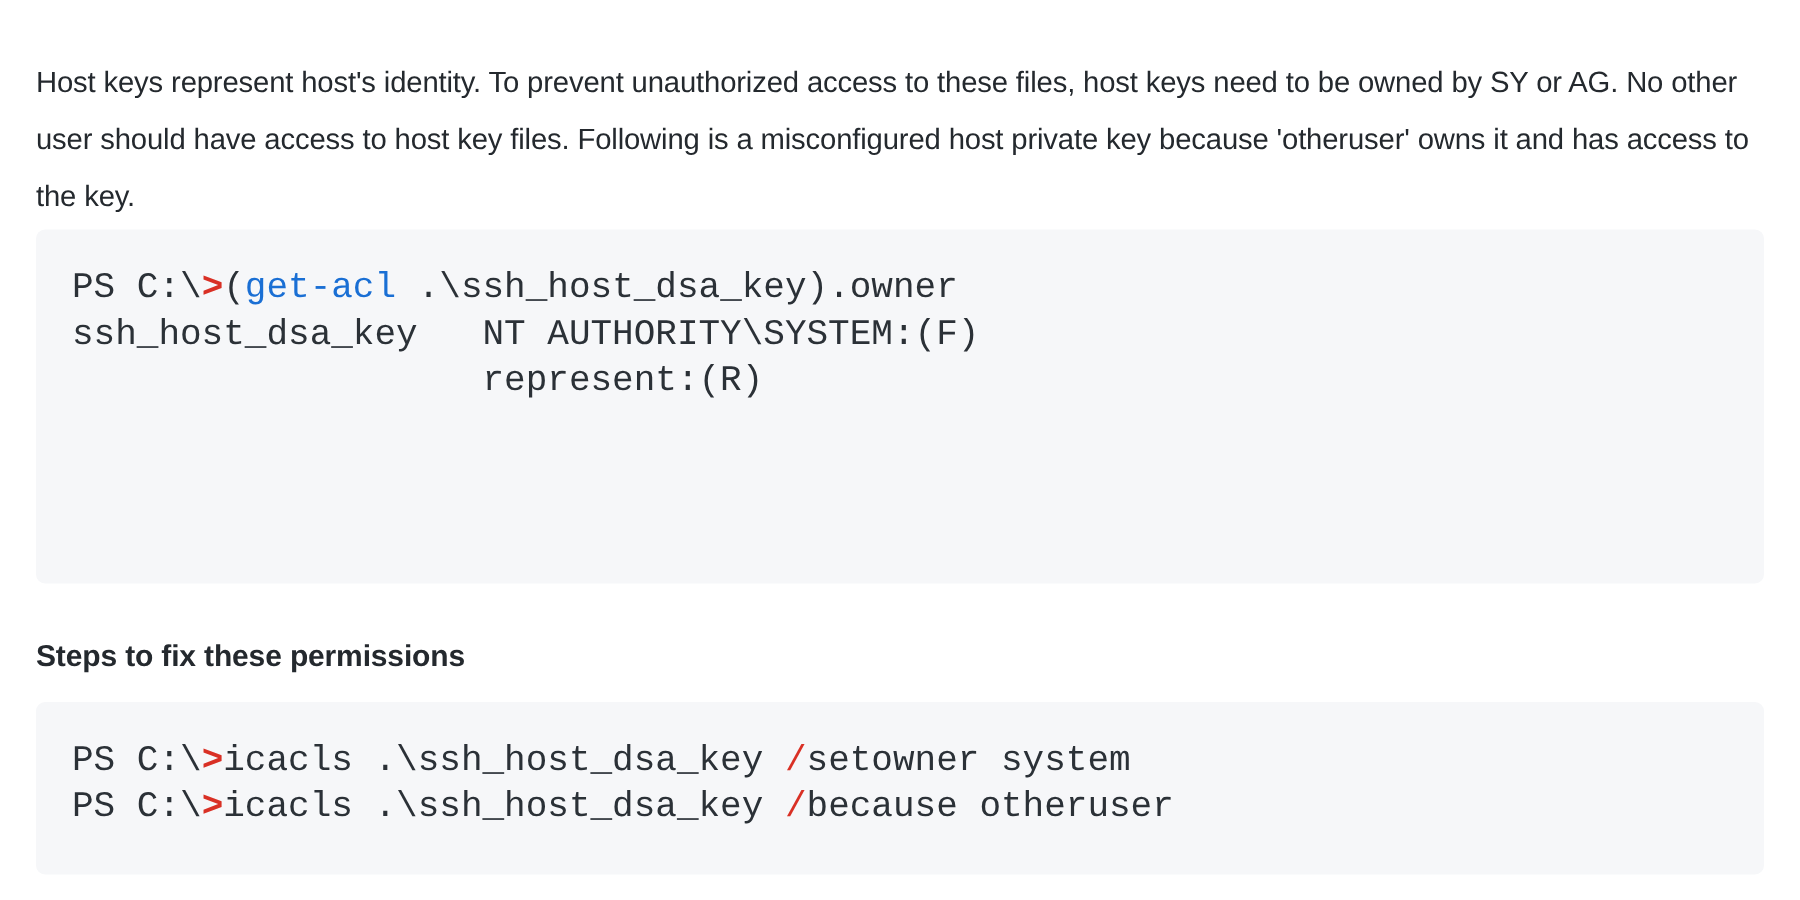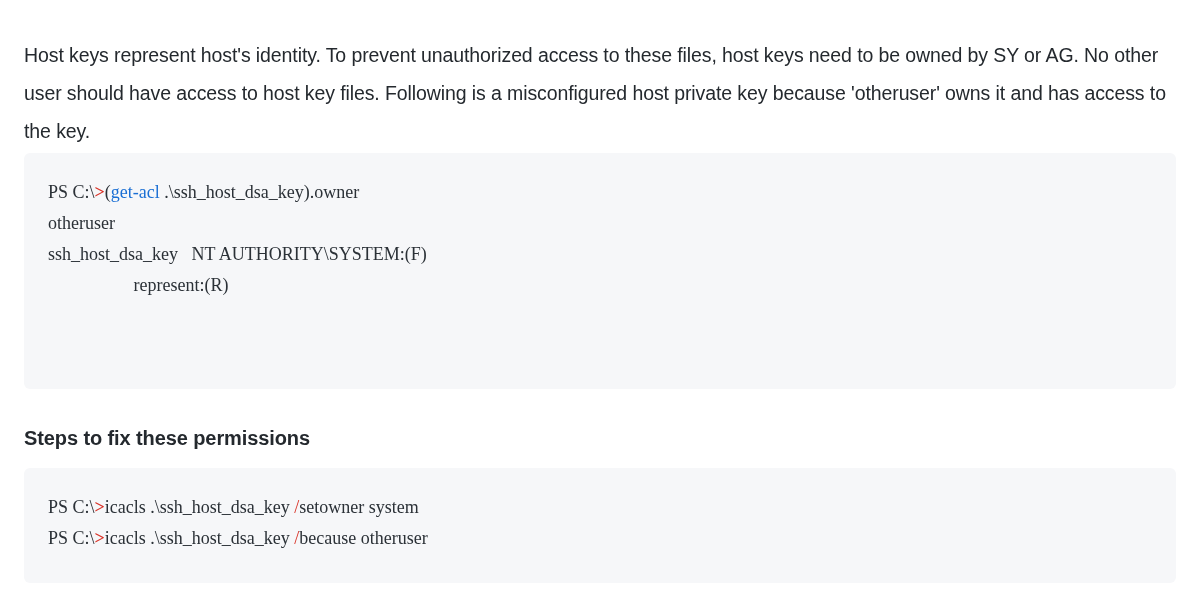--- a/index.html
+++ b/index.html
@@ -55,22 +55,22 @@
     background: #f6f7f9;
     border-radius: 6px;
     padding: 24px;
     overflow: hidden;
   }
   #codeblock-1 { top: 153px; height: 236px; }
   #codeblock-2 { top: 468px; height: 115px; }
 
   .codeblock pre {
     margin: 0;
-    font-family: Liberation Serif, serif;
-    font-size: 18px;
+    font-family: Liberation Mono, monospace;
+    font-size: 24px;
     line-height: 31px;
     color: #2b3137;
     white-space: pre;
     tab-size: 4;
   }
   .code-line { display: block; min-height: 31px; }
 
   
   .tok-prompt   { color: #2b3137; }
   .tok-caret    { color: #d93025; font-weight: 600; }
@@ -81,21 +81,20 @@
 </style>
 </head>
 <body>
 
 <div class="page">
 
   <p class="prose">Host keys represent host's identity. To prevent unauthorized access to these files, host keys need to be owned by SY or AG. No other user should have access to host key files. Following is a misconfigured host private key because 'otheruser' owns it and has access to the key.</p>
 
   <div class="codeblock" id="codeblock-1">
     <pre><span class="code-line"><span class="tok-prompt">PS C:\</span><span class="tok-caret">&gt;</span><span class="tok-plain">(</span><span class="tok-cmdlet">get-acl</span><span class="tok-plain"> .\ssh_host_dsa_key).owner</span>
-</span><span class="code-line"><span class="tok-output">otheruser</span>
 </span><span class="code-line"><span class="tok-output">ssh_host_dsa_key   NT AUTHORITY\SYSTEM:(F)</span>
 </span><span class="code-line"><span class="tok-output">                   represent:(R)</span>
 </span></pre>
   </div>
 
   <h2 class="section-heading">Steps to fix these permissions</h2>
 
   <div class="codeblock" id="codeblock-2">
     <pre><span class="code-line"><span class="tok-prompt">PS C:\</span><span class="tok-caret">&gt;</span><span class="tok-plain">icacls .\ssh_host_dsa_key </span><span class="tok-flag">/</span><span class="tok-plain">setowner system</span>
 </span><span class="code-line"><span class="tok-prompt">PS C:\</span><span class="tok-caret">&gt;</span><span class="tok-plain">icacls .\ssh_host_dsa_key </span><span class="tok-flag">/</span><span class="tok-plain">because otheruser</span>

